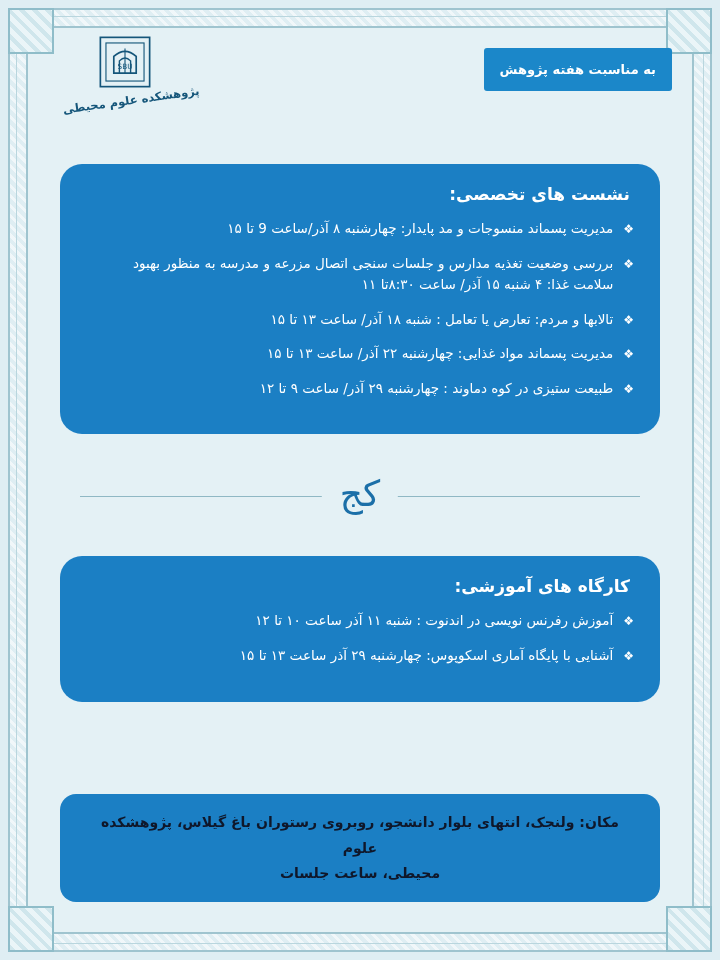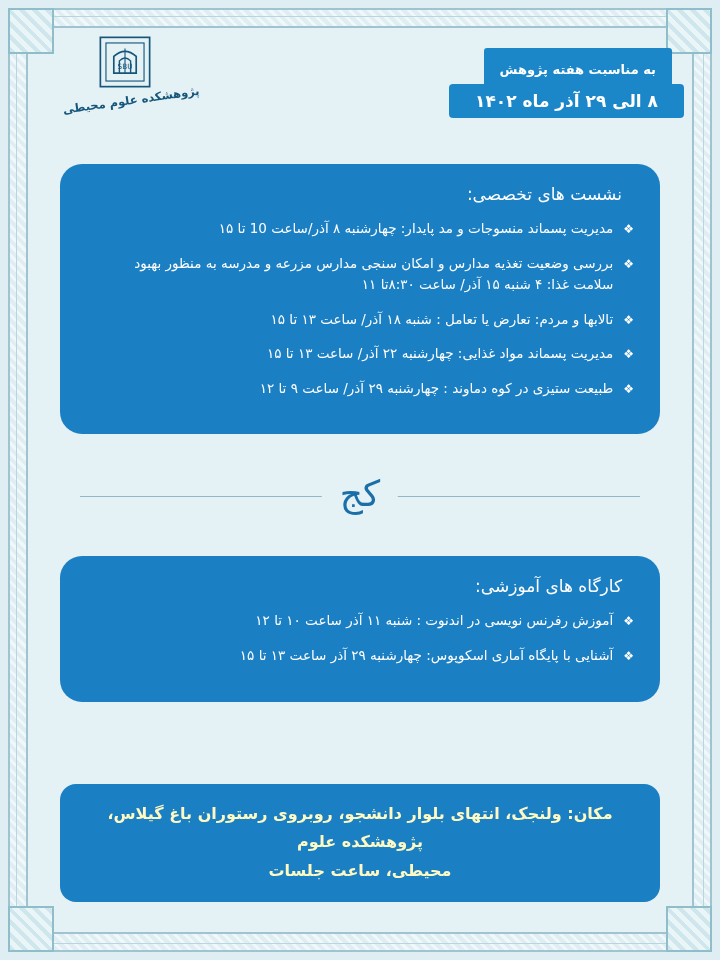--- a/index.html
+++ b/index.html
@@ -132,23 +132,23 @@
   }
   .panel-workshops {
     position: absolute;
     right: 34px;
     left: 34px;
     top: 530px;
     height: 146px;
   }
   .panel-title {
     font-size: 17px;
-    font-weight: normal;
+    font-weight: bold;
     text-align: right;
-    margin: 4px 12px 14px 4px;
+    margin: 4px 4px 14px 4px;
   }
   ul.items {
     list-style: none;
     margin: 0;
     padding: 0;
   }
   ul.items li {
     display: flex;
     flex-direction: row;
     align-items: flex-start;
@@ -201,26 +201,26 @@
     font-family: "DejaVu Sans", "Liberation Sans", sans-serif;
   }
 
   
   .footer {
     position: absolute;
     left: 34px;
     right: 34px;
     bottom: 32px;
     background: #1b7fc4;
-    color: #fef9c3;
+    color: #0f172a;
     border-radius: 16px;
     padding: 16px 28px;
     box-sizing: border-box;
     text-align: center;
-    font-size: 16px;
+    font-size: 14px;
     font-weight: bold;
     line-height: 1.8;
   }
 </style>
 </head>
 <body>
 
 <div class="poster">
 
   <div class="frame-outer"></div>
@@ -228,48 +228,47 @@
   <div class="frame-inner"></div>
   <div class="corner tl"></div>
   <div class="corner tr"></div>
   <div class="corner bl"></div>
   <div class="corner br"></div>
 
   <div class="content">
 
     <div class="header">
       <div class="badge-occasion">به مناسبت هفته پژوهش</div>
-      <div class="badge-dates">۸ الی ۲۹ آذر ماه ۱۴۰۲</div>
 
       <div class="logo-block">
         <svg class="logo-mark" viewBox="0 0 100 100">
           <rect x="6" y="6" width="88" height="88" fill="none" stroke="#15567a" stroke-width="3"></rect>
           <rect x="16" y="16" width="68" height="68" fill="none" stroke="#15567a" stroke-width="2"></rect>
           <path d="M30 70 L30 40 Q50 22 70 40 L70 70 Z" fill="none" stroke="#15567a" stroke-width="3"></path>
           <path d="M40 70 L40 48 Q50 38 60 48 L60 70" fill="none" stroke="#15567a" stroke-width="2.5"></path>
           <line x1="50" y1="26" x2="50" y2="70" stroke="#15567a" stroke-width="2"></line>
           <text x="50" y="62" font-size="13" text-anchor="middle" fill="#15567a" font-family="DejaVu Sans, sans-serif">SBU</text>
         </svg>
         <div class="logo-caption">پژوهشکده علوم محیطی</div>
       </div>
     </div>
 
     <div class="panel panel-specialized">
       <div class="panel-title">نشست های تخصصی:</div>
       <ul class="items">
         <li>
           <span class="bullet">❖</span>
           <span class="item-text">
-            <span>مدیریت پسماند منسوجات و مد پایدار: چهارشنبه ۸ آذر/ساعت 10 تا ۱۵</span>
-          </span>
-        </li>
-        <li>
-          <span class="bullet">❖</span>
-          <span class="item-text">
-            <span>بررسی وضعیت تغذیه مدارس و امکان سنجی  مدارس مزرعه و مدرسه به منظور بهبود</span>
+            <span>مدیریت پسماند منسوجات و مد پایدار: چهارشنبه ۸ آذر/ساعت 9 تا ۱۵</span>
+          </span>
+        </li>
+        <li>
+          <span class="bullet">❖</span>
+          <span class="item-text">
+            <span>بررسی وضعیت تغذیه مدارس و جلسات سنجی  اتصال مزرعه و مدرسه به منظور بهبود</span>
             <span class="cont">سلامت غذا: ۴ شنبه ۱۵ آذر/ ساعت ۸:۳۰تا ۱۱</span>
           </span>
         </li>
         <li>
           <span class="bullet">❖</span>
           <span class="item-text">
             <span>تالابها و مردم: تعارض یا تعامل : شنبه ۱۸ آذر/ ساعت ۱۳ تا ۱۵</span>
           </span>
         </li>
         <li>

